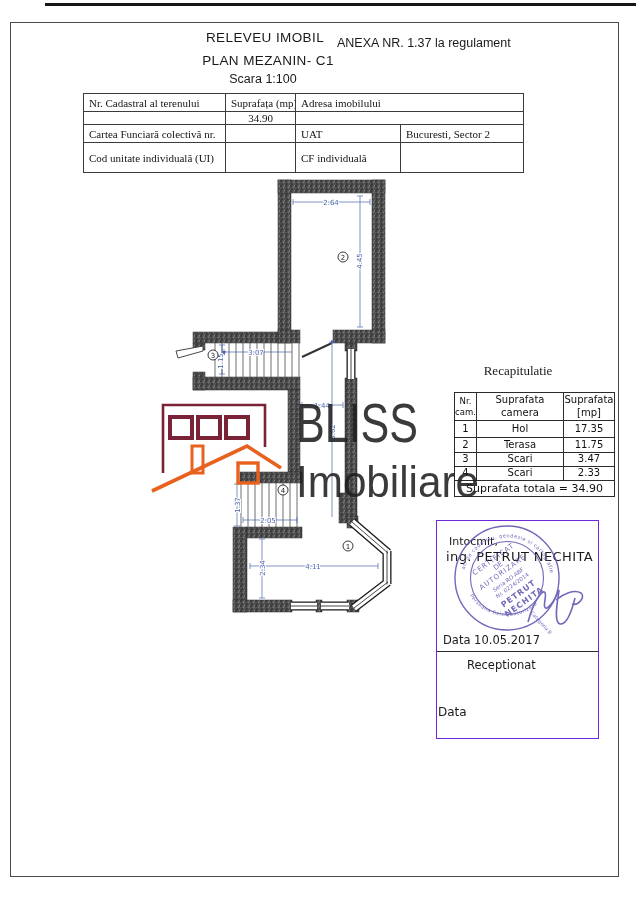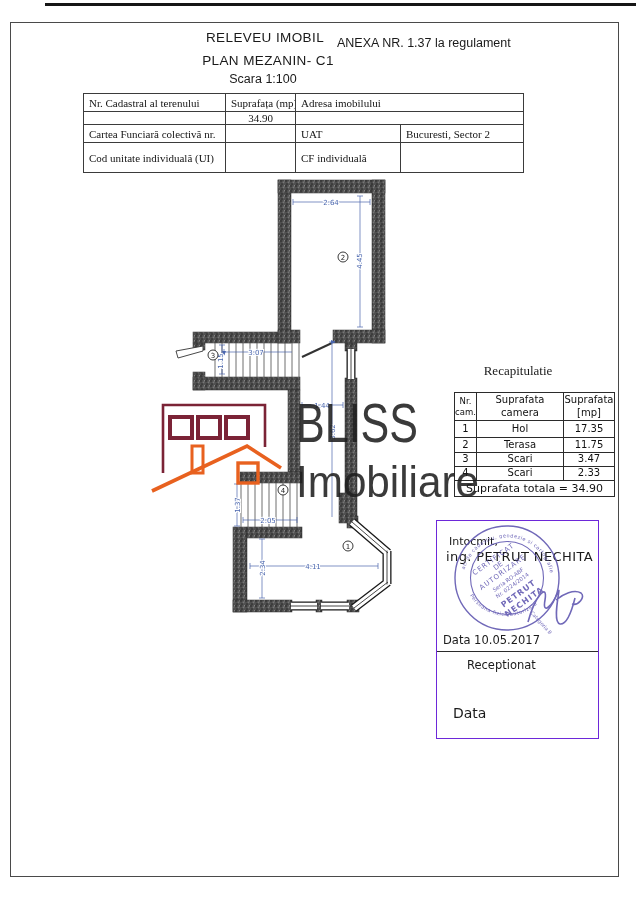--- a/index.html
+++ b/index.html
@@ -25,21 +25,21 @@
   table.recap td{border:1px solid #2b2b2b;text-align:center;padding:0;line-height:1.25;}
   table.recap td.hd{font-size:8.5px;}
   table.recap td.merge{font-size:11px;}
   
   .sigbox{left:436px;top:520px;width:161px;height:217px;border:1px solid #6d28d9;font-family:"DejaVu Sans",sans-serif;}
   .sigbox .divider{position:absolute;left:0;top:130px;width:100%;height:0;border-top:1px solid #2b2b2b;}
   .sig-intocmit{left:12px;top:14px;font-size:11px;}
   .sig-name{left:9px;top:28px;font-size:13px;letter-spacing:.4px;white-space:nowrap;}
   .sig-date{left:6px;top:112px;font-size:11.5px;}
   .sig-recep{left:30px;top:137px;font-size:11.5px;}
-  .sig-data{left:16px;top:184px;font-size:14px;}
+  .sig-data{left:1px;top:184px;font-size:12px;}
   svg{position:absolute;left:0;top:0;pointer-events:none;}
   .z1{z-index:1;} .z2{z-index:2;position:absolute;} .z3{z-index:3;} .z4{z-index:4;}
   .dimtxt{font-family:"DejaVu Sans",sans-serif;font-size:7px;fill:#4a66ae;paint-order:stroke;stroke:#ffffff;stroke-width:2px;}
   .roomnum{font-family:"DejaVu Sans",sans-serif;font-size:7px;fill:#1a1a1a;}
   .stamptxt{font-family:"DejaVu Sans",sans-serif;fill:#5b52ae;}
 </style>
 </head>
 <body>
 
 <div class="abs topline"></div>

